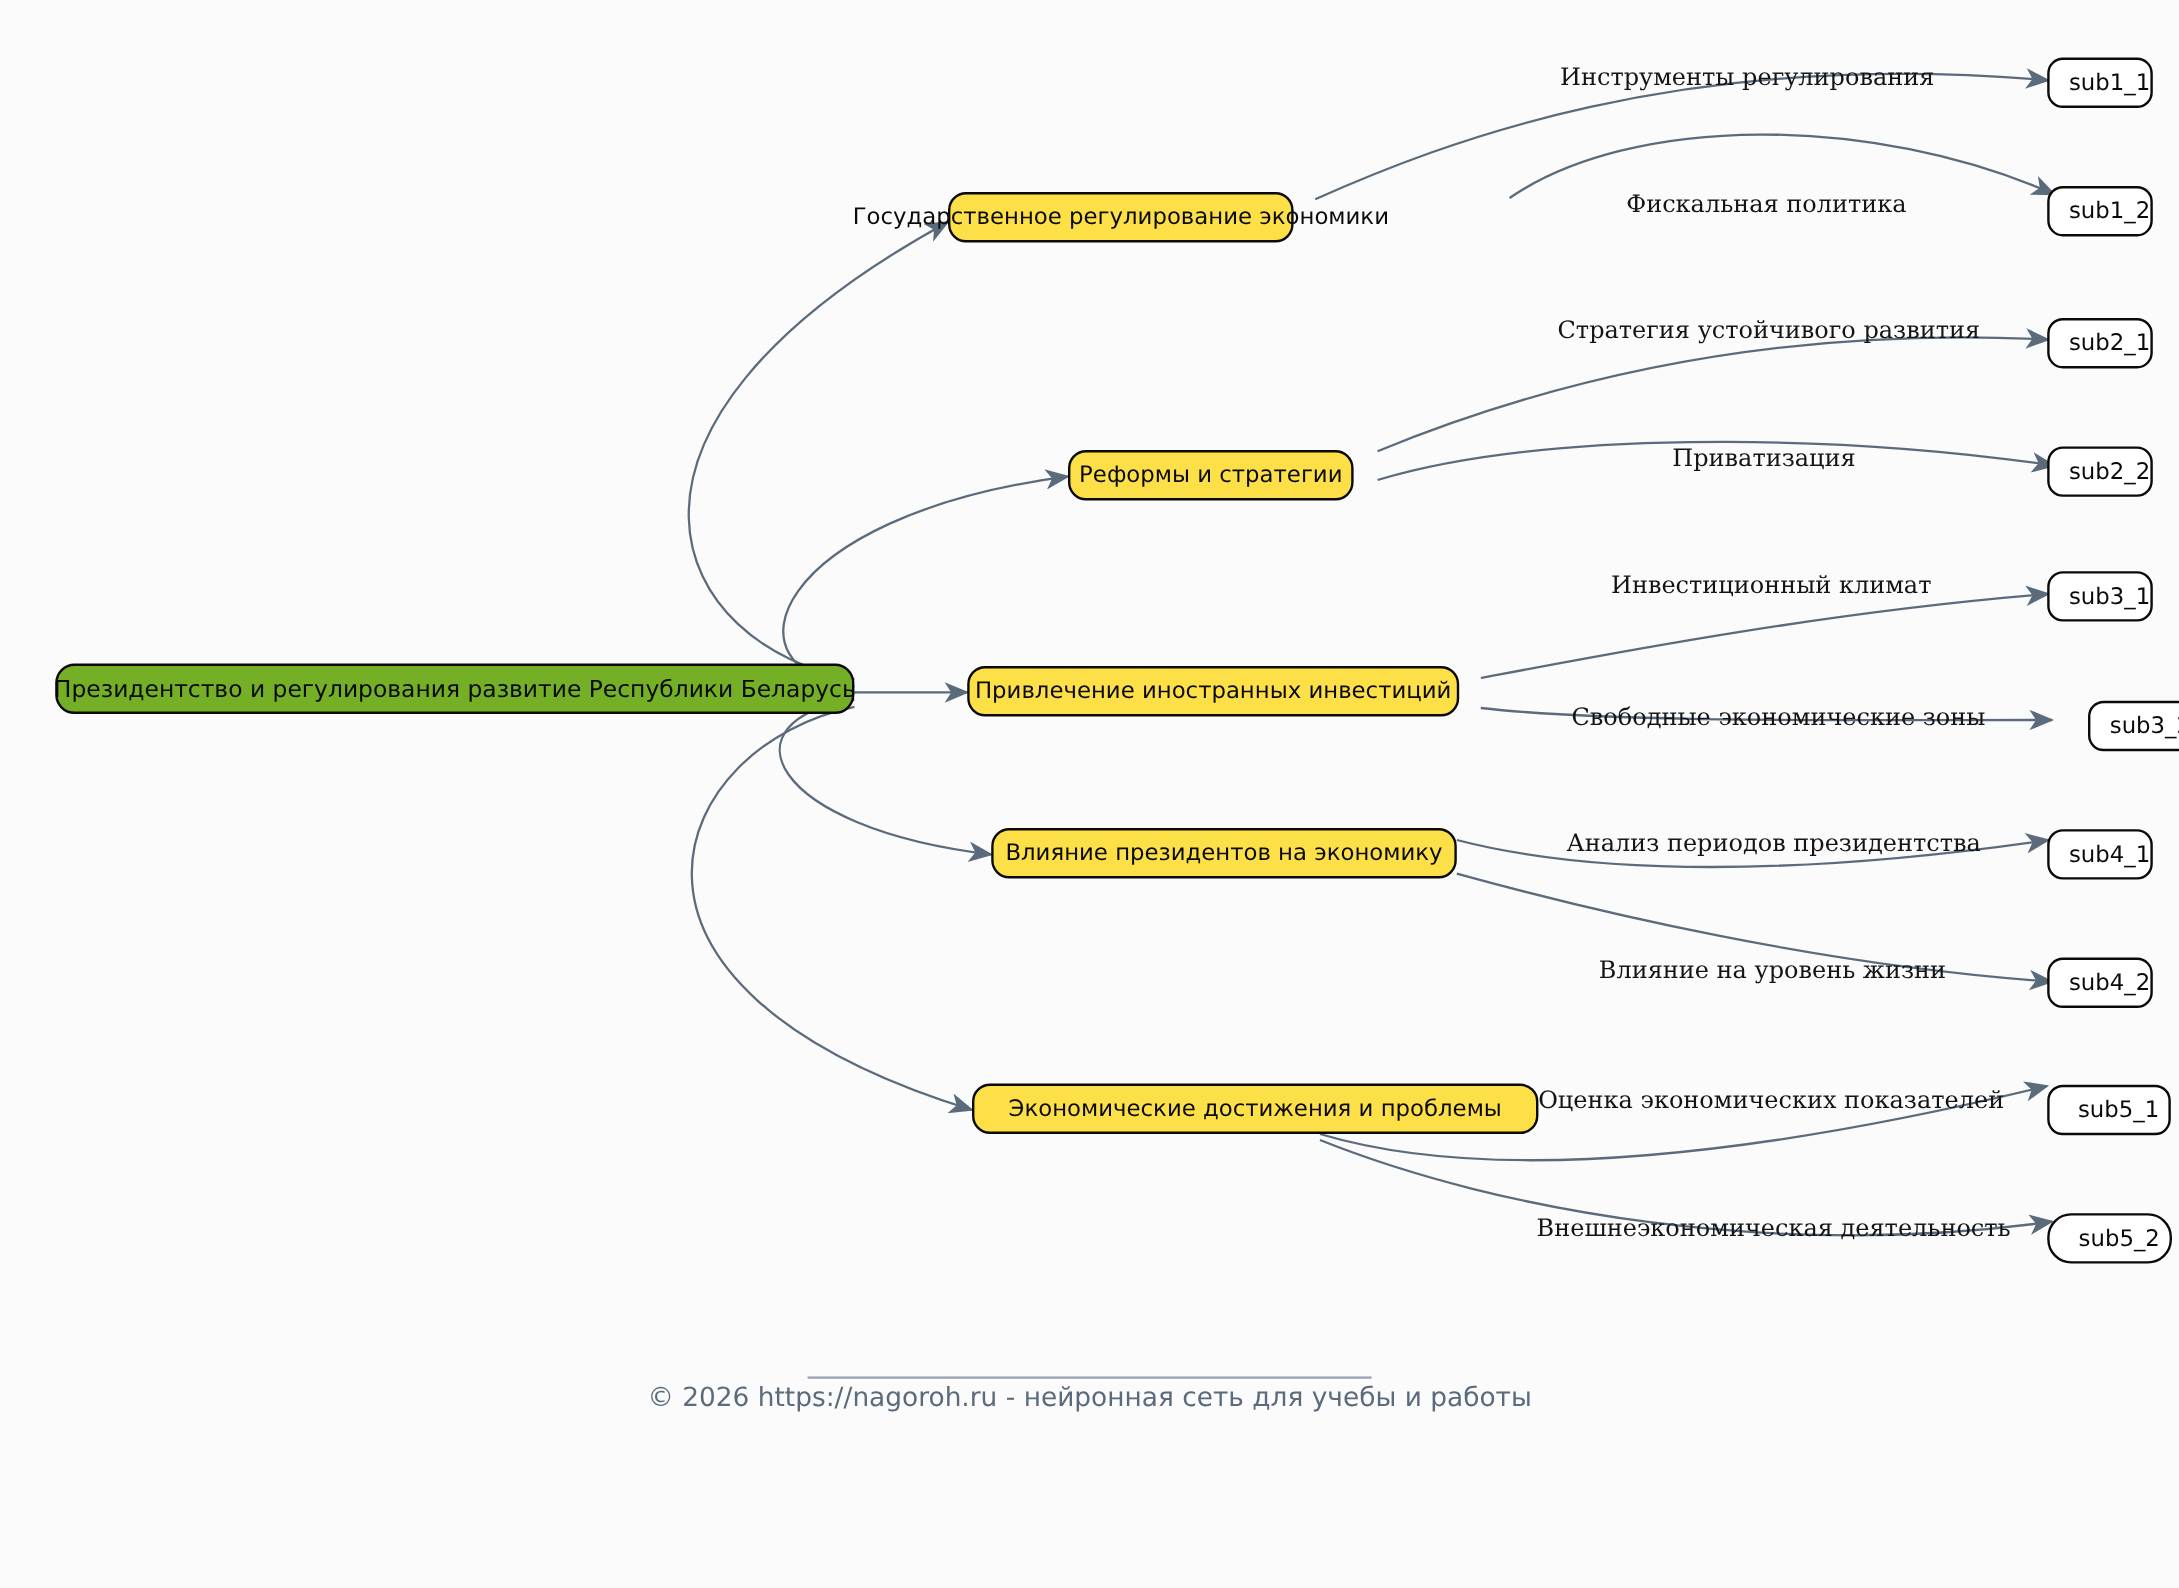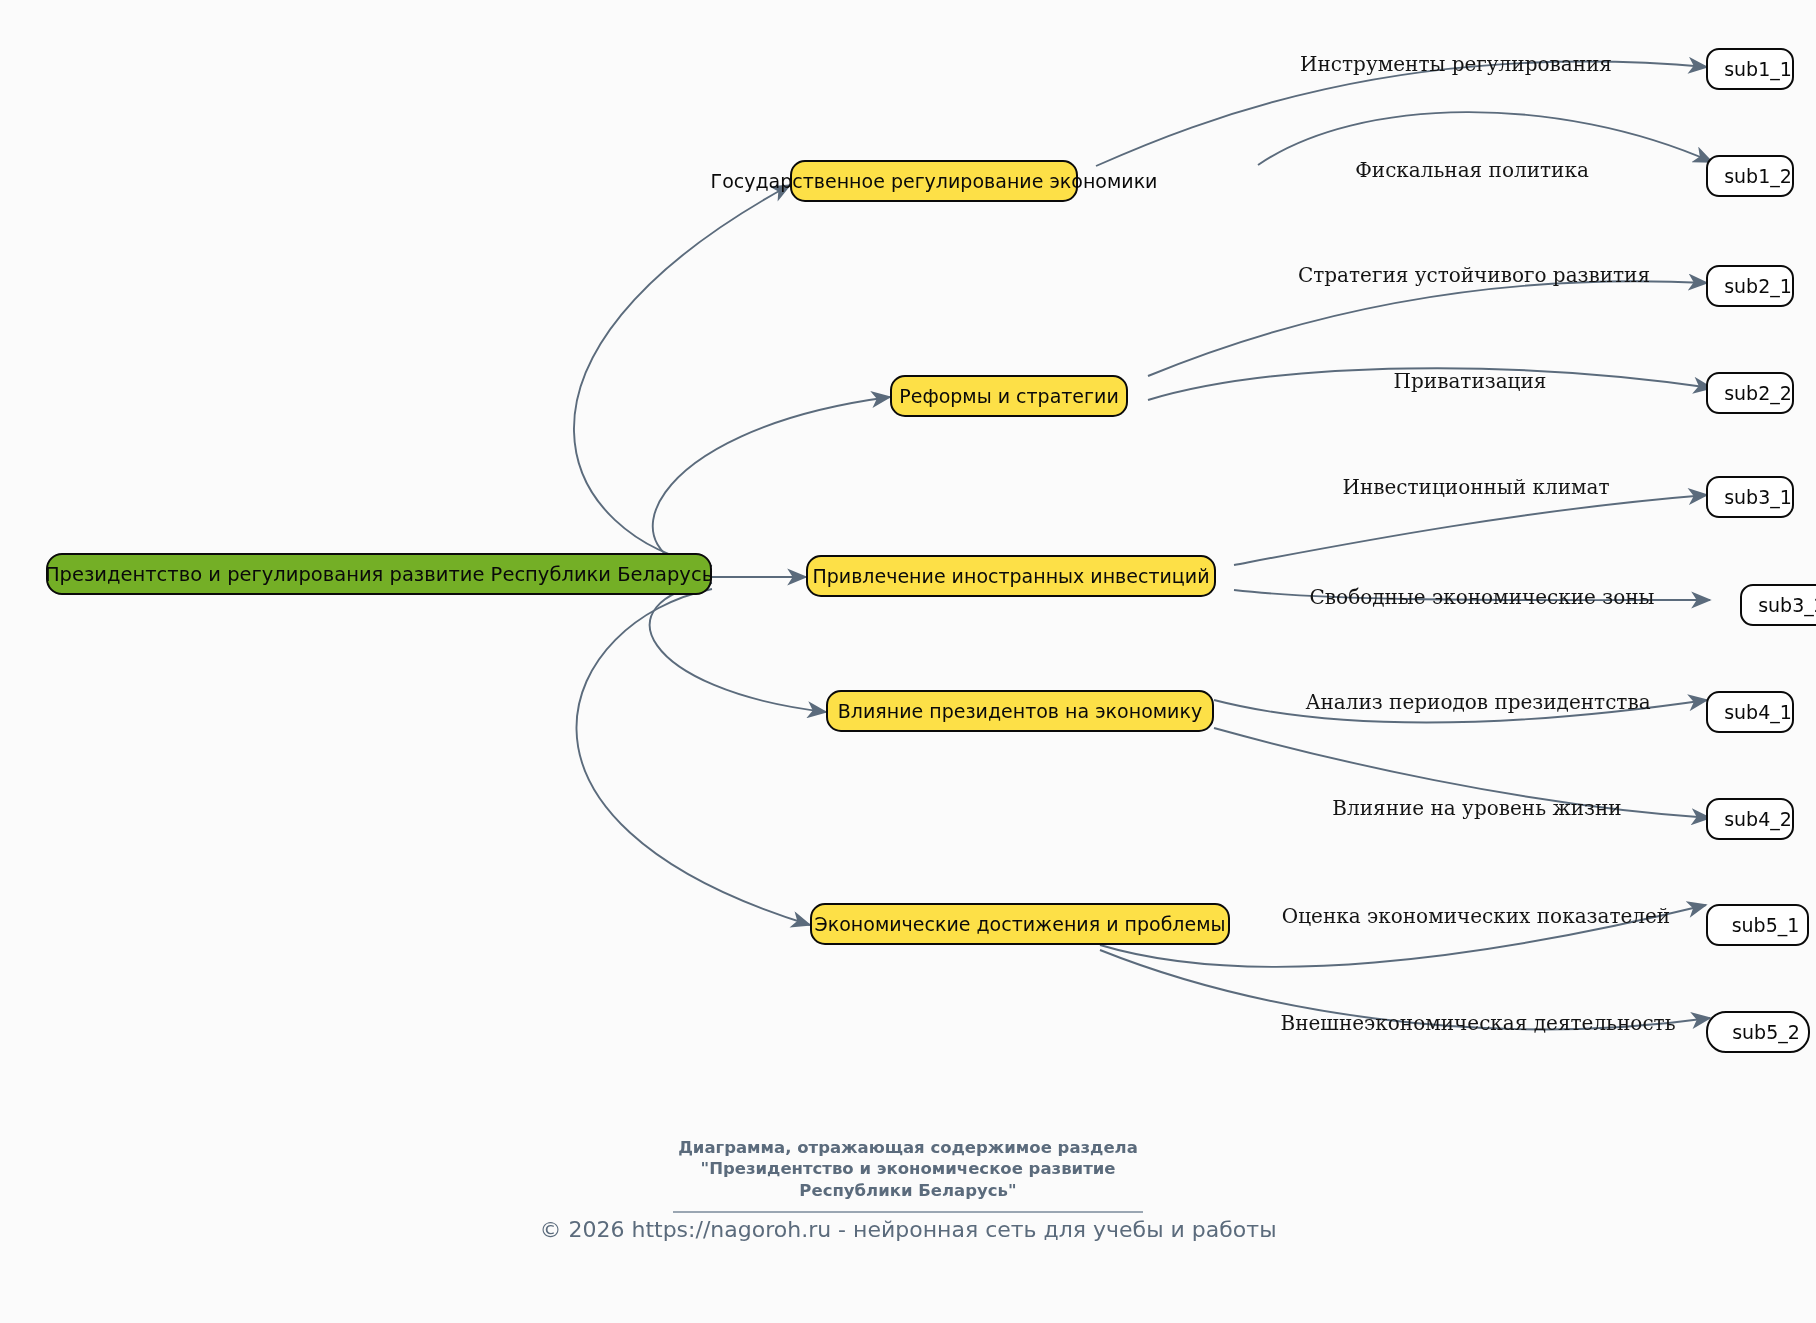--- a/index.html
+++ b/index.html
@@ -132,21 +132,21 @@
 </div>
 
 <div class="node branch" style="left:806px; top:555px; width:410px; height:42px;">
   <span>Привлечение иностранных инвестиций</span>
 </div>
 
 <div class="node branch" style="left:826px; top:690px; width:388px; height:42px;">
   <span>Влияние президентов на экономику</span>
 </div>
 
-<div class="node branch" style="left:810px; top:903px; width:420px; height:42px;">
+<div class="node branch" style="left:810px; top:903px; width:472px; height:42px;">
   <span>Экономические достижения и проблемы</span>
 </div>
 
 <div class="node leaf" style="left:1706px; top:48px; width:88px; height:42px;">
   <span>sub1_1</span>
 </div>
 <div class="node leaf" style="left:1706px; top:155px; width:88px; height:42px;">
   <span>sub1_2</span>
 </div>
 
@@ -187,18 +187,15 @@
 <div class="edge-label" style="left:1476px; top:487px;">Инвестиционный климат</div>
 <div class="edge-label" style="left:1482px; top:597px;">Свободные экономические зоны</div>
 
 <div class="edge-label" style="left:1478px; top:702px;">Анализ периодов президентства</div>
 <div class="edge-label" style="left:1477px; top:808px;">Влияние на уровень жизни</div>
 
 <div class="edge-label" style="left:1476px; top:916px;">Оценка экономических показателей</div>
 <div class="edge-label" style="left:1478px; top:1023px;">Внешнеэкономическая деятельность</div>
 
 <div class="footer" style="top:1137px;">
-  <div class="footer-title">Диаграмма, отражающая содержимое раздела
-"Президентство и экономическое развитие
-Республики Беларусь"</div>
   <div class="footer-rule"></div>
   <div class="footer-copy">© 2026 https://nagoroh.ru - нейронная сеть для учебы и работы</div>
 </div>
 
 </body></html>

